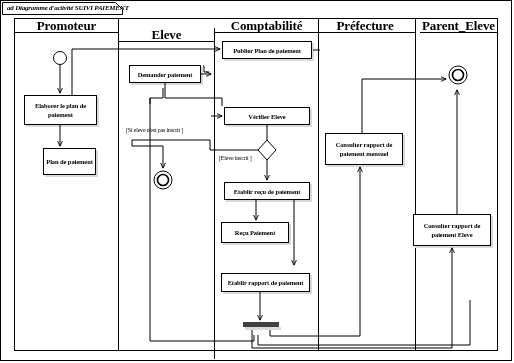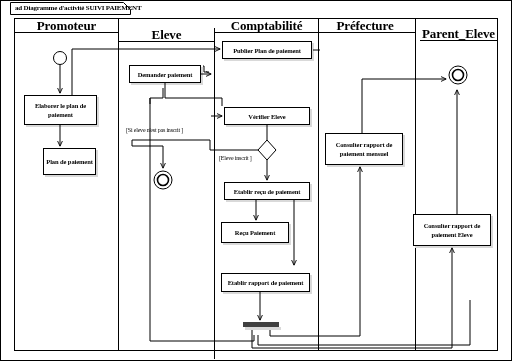--- a/index.html
+++ b/index.html
@@ -21,24 +21,25 @@
   #outer-border {
     position: absolute;
     left: 0; top: 0;
     width: 512px; height: 361px;
     border: 1px solid #000;
     box-sizing: border-box;
   }
   
   #title-tab {
     position: absolute;
-    left: 10px; top: 2px;
+    left: 2px; top: 2px;
     height: 13px;
     width: 121px;
     box-sizing: border-box;
+    font-style: italic;
   }
   #title-tab svg { position: absolute; left: 0; top: 0; }
   #title-text {
     position: absolute;
     left: 5px; top: 2px;
     font-size: 7px;
     font-weight: bold;
     letter-spacing: -0.2px;
     white-space: nowrap;
     color: #000;
@@ -53,21 +54,21 @@
     box-sizing: border-box;
     border: 1px solid #000;
   }
   .lane {
     position: absolute;
     top: 0;
     height: 100%;
     box-sizing: border-box;
     border-right: 1px solid #000;
   }
-  .lane.last { border-right: none; margin-top: 8px; }
+  .lane.last { border-right: none; }
   .lane-header {
     position: absolute;
     left: 0; top: 0;
     width: 100%;
     height: 14px;
     box-sizing: border-box;
     border-bottom: 1px solid #000;
     display: flex;
     align-items: center;
     justify-content: center;

